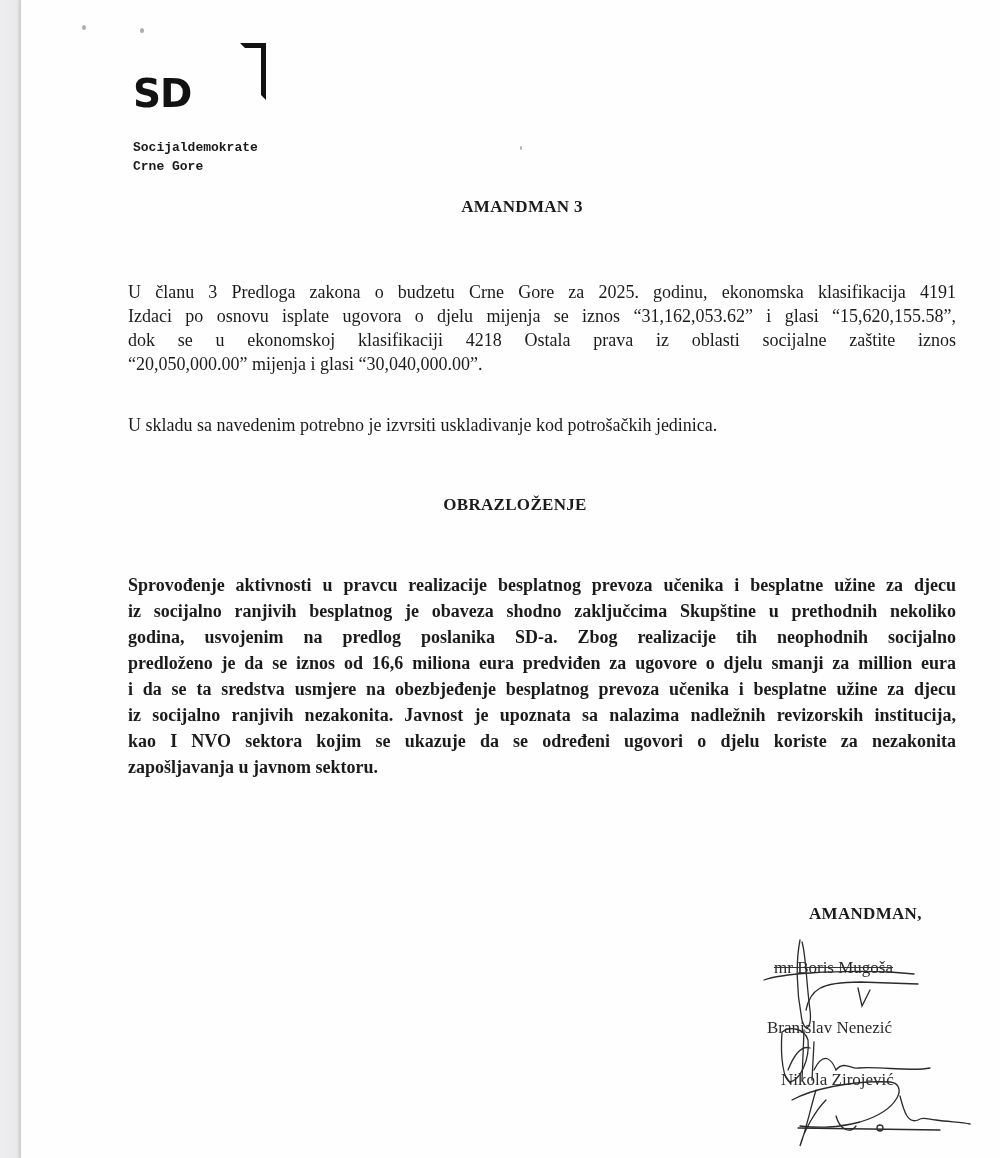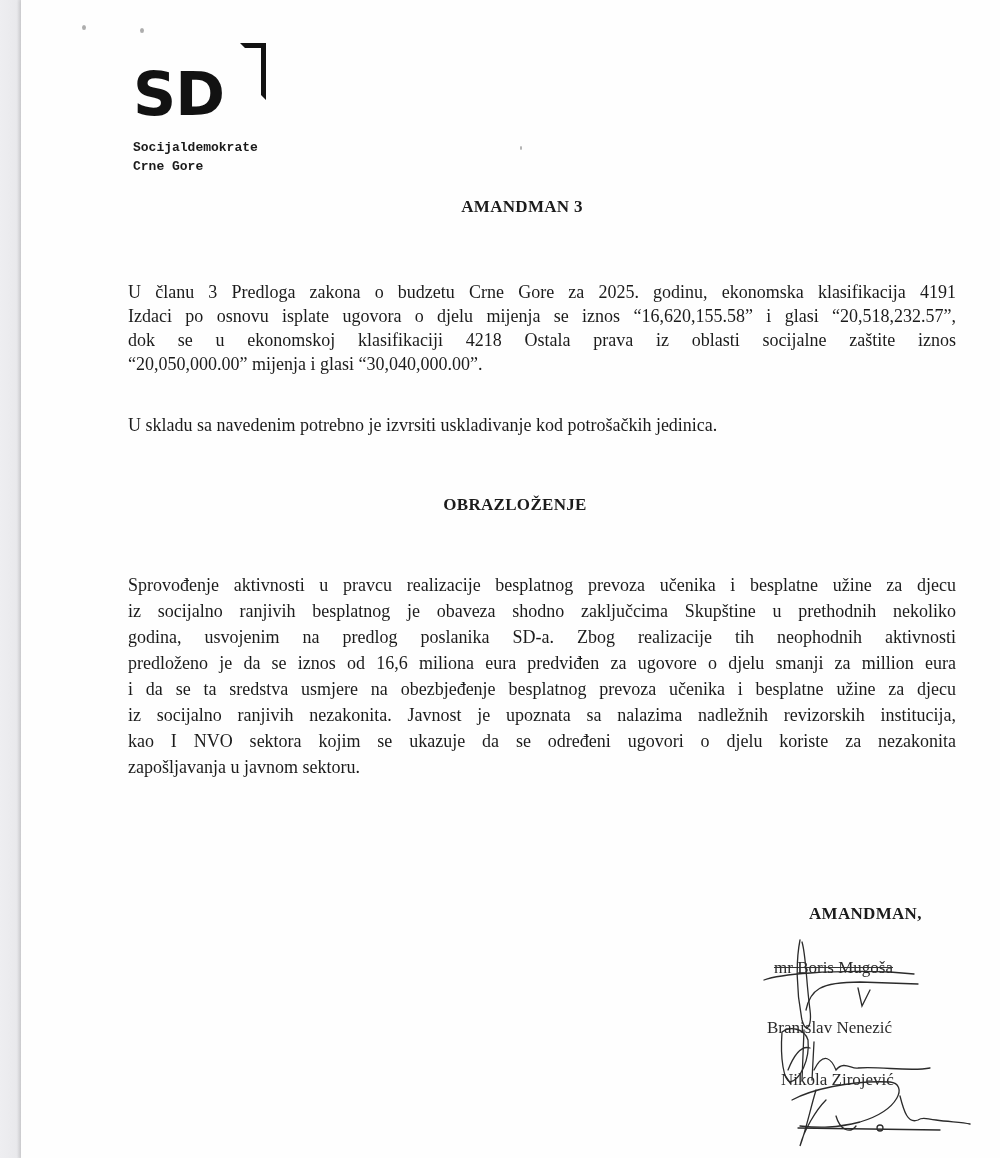--- a/index.html
+++ b/index.html
@@ -41,21 +41,21 @@
       top: 40px;
       width: 140px;
       height: 135px;
     }
     .logo-mark {
       position: absolute;
       left: 0;
       top: 24px;
       font-family: "DejaVu Sans", sans-serif;
       font-weight: bold;
-      font-size: 60px;
+      font-size: 39px;
       line-height: 60px;
       letter-spacing: -1px;
       color: #121212;
     }
     .logo-corner {
       position: absolute;
       left: 107px;
       top: 3px;
       width: 26px;
       height: 57px;
@@ -98,21 +98,21 @@
     }
     .para .line {
       display: block;
       white-space: nowrap;
       text-align-last: justify;
       text-align: justify;
     }
     .para .line.last { text-align-last: left; }
     .para1 { top: 280px; line-height: 24px; }
     .para2 { top: 413px; line-height: 24px; }
-    .para3 { top: 572px; line-height: 26px; }
+    .para3 { top: 572px; line-height: 26px; font-weight: bold; }
 
     
     .sign-title {
       position: absolute;
       left: 809px;
       top: 904px;
       font-weight: bold;
       font-size: 17px;
       letter-spacing: 0.3px;
     }
@@ -153,35 +153,35 @@
   <div class="logo-name">
     <div>Socijaldemokrate</div>
     <div>Crne Gore</div>
   </div>
 </div>
 
 <div class="serif title title-amandman">AMANDMAN 3</div>
 
 <div class="serif para para1">
   <span class="line">U članu 3 Predloga zakona o budzetu Crne Gore za 2025. godinu, ekonomska klasifikacija 4191</span>
-  <span class="line">Izdaci po osnovu isplate ugovora o djelu mijenja se iznos “16,620,155.58” i glasi “20,518,232.57”,</span>
+  <span class="line">Izdaci po osnovu isplate ugovora o djelu mijenja se iznos “31,162,053.62” i glasi “15,620,155.58”,</span>
   <span class="line">dok se u ekonomskoj klasifikaciji 4218 Ostala prava iz oblasti socijalne zaštite iznos</span>
   <span class="line last">“20,050,000.00” mijenja i glasi  “30,040,000.00”.</span>
 </div>
 
 <div class="serif para para2">
   <span class="line last">U skladu sa navedenim potrebno je izvrsiti uskladivanje kod potrošačkih jedinica.</span>
 </div>
 
 <div class="serif title title-obrazlozenje">OBRAZLOŽENJE</div>
 
 <div class="serif para para3">
   <span class="line">Sprovođenje aktivnosti u pravcu realizacije besplatnog prevoza učenika i besplatne užine za djecu</span>
   <span class="line">iz socijalno ranjivih besplatnog je obaveza shodno zaključcima Skupštine u prethodnih nekoliko</span>
-  <span class="line">godina, usvojenim na predlog poslanika SD-a. Zbog realizacije tih neophodnih aktivnosti</span>
+  <span class="line">godina, usvojenim na predlog poslanika SD-a. Zbog realizacije tih neophodnih socijalno</span>
   <span class="line">predloženo je da se iznos od 16,6 miliona eura predviđen za ugovore o djelu smanji za million eura</span>
   <span class="line">i da se ta sredstva usmjere na obezbjeđenje besplatnog prevoza učenika i besplatne užine za djecu</span>
   <span class="line">iz socijalno ranjivih nezakonita. Javnost je upoznata sa nalazima nadležnih revizorskih institucija,</span>
   <span class="line">kao I NVO sektora kojim se ukazuje da se određeni ugovori o djelu koriste za nezakonita</span>
   <span class="line last">zapošljavanja u javnom sektoru.</span>
 </div>
 
 <div class="serif sign-title">AMANDMAN,</div>
 <div class="serif sign-name sign-1">mr Boris Mugoša</div>
 <div class="serif sign-name sign-2">Branislav Nenezić</div>

